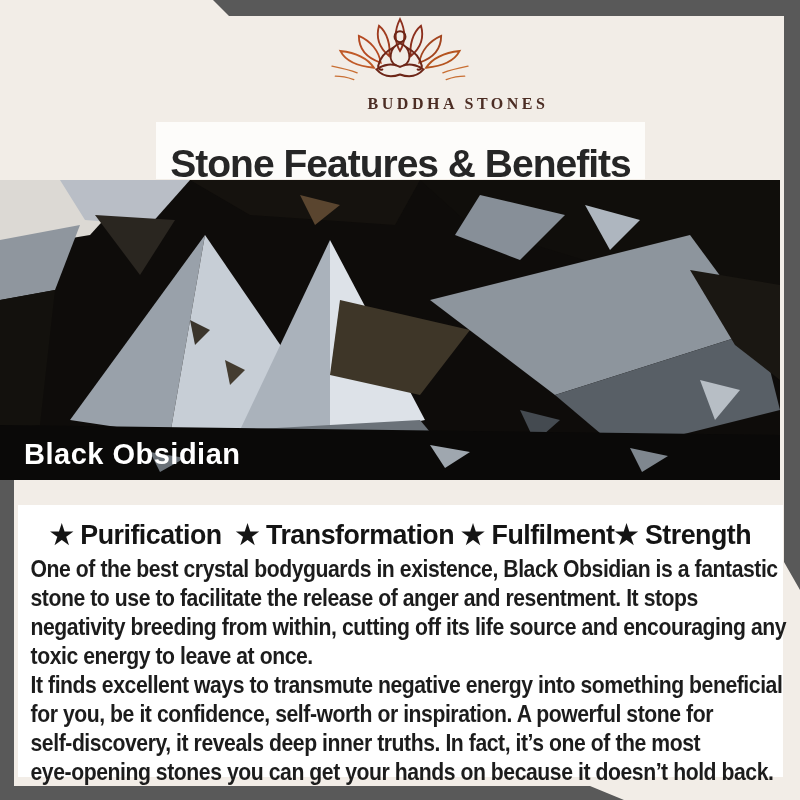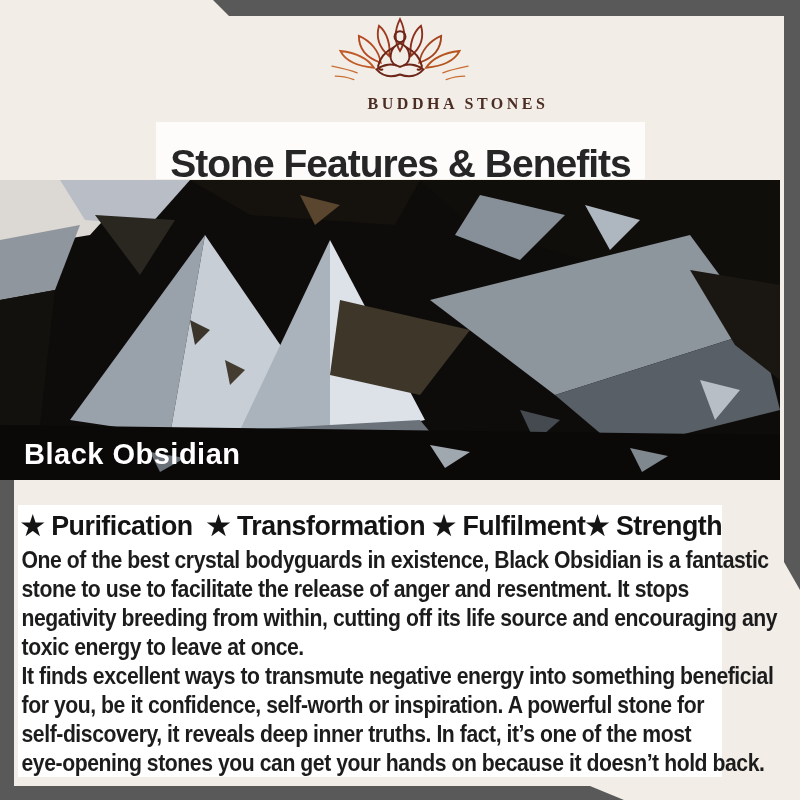--- a/index.html
+++ b/index.html
@@ -30,22 +30,22 @@
   
   .photo{left:0;top:180px;width:780px;height:300px;z-index:1;background:#0e0c0a;}
   .photo svg{display:block;width:780px;height:300px;}
   .photo-caption{
     position:absolute;left:24px;top:258px;
     color:#ffffff;font-weight:700;font-size:29px;letter-spacing:0.5px;
     white-space:nowrap;
   }
   
   .panel{
-    left:18px;top:505px;width:704px;height:272px;z-index:2;
-    background:#ffffff;padding:0;box-sizing:border-box;
+    left:18px;top:505px;width:765px;height:272px;z-index:2;
+    background:#ffffff;padding:9px;box-sizing:border-box;
   }
   .features-line{
     margin-top:2px;height:38px;line-height:38px;text-align:center;
     font-weight:700;font-size:27px;color:#141414;letter-spacing:-0.5px;
     white-space:pre;
   }
   .bline{
     height:29px;line-height:29px;padding:0 4px;
     font-weight:700;font-size:24px;color:#1c1c1c;letter-spacing:-0.5px;
     white-space:nowrap;

